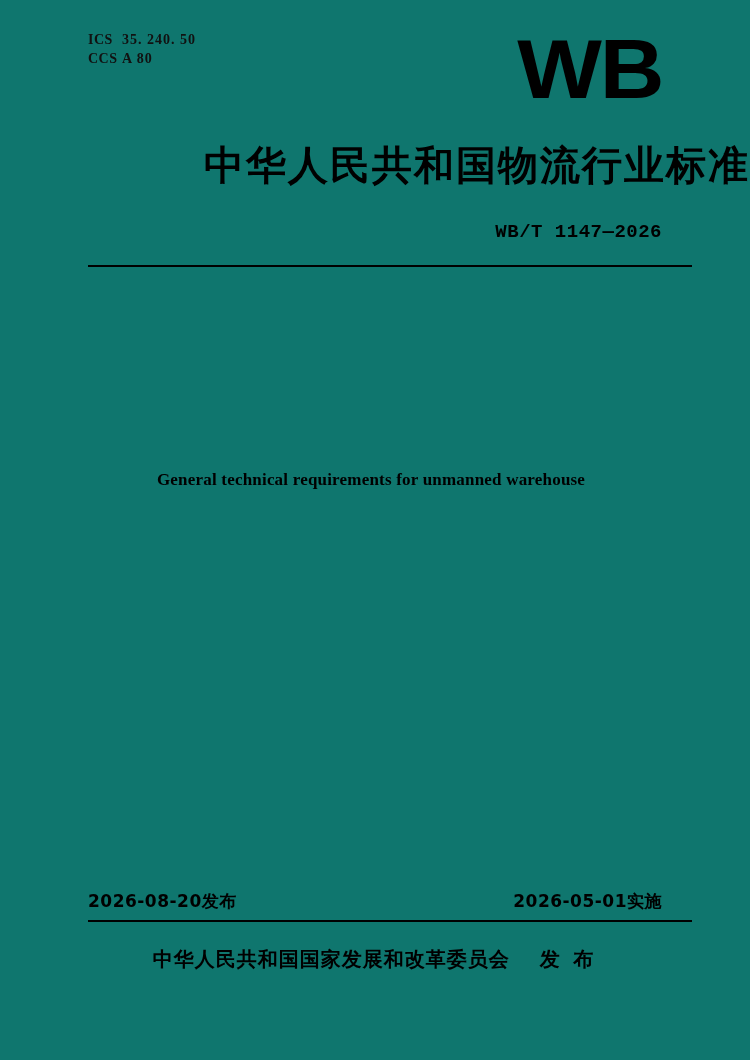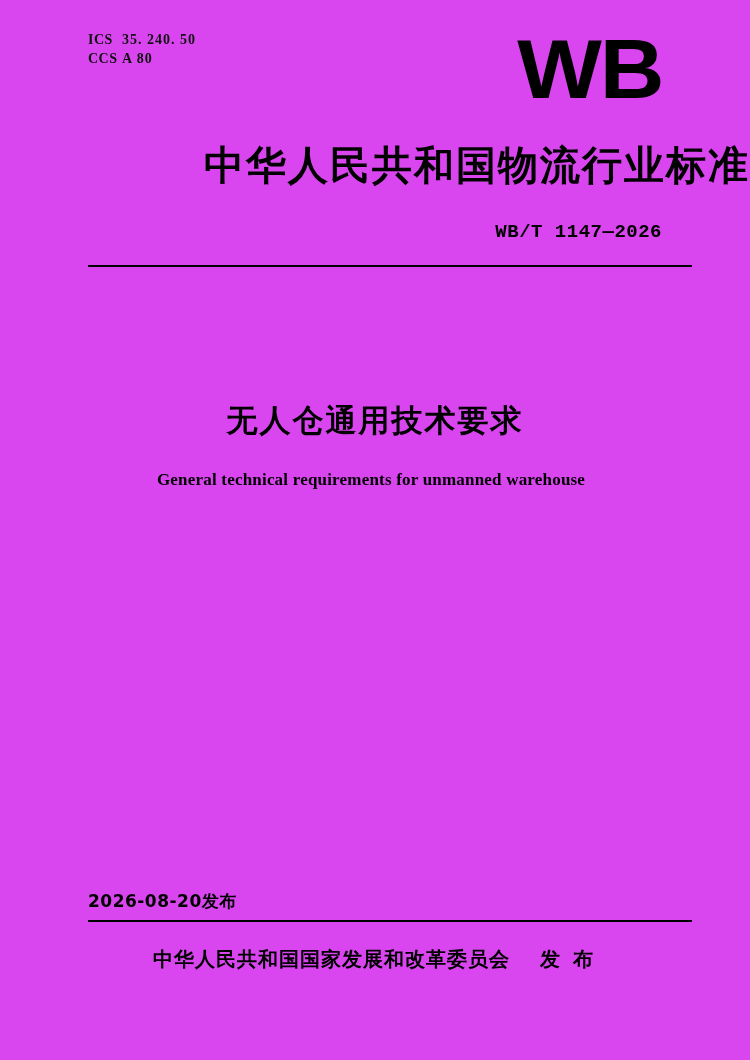--- a/index.html
+++ b/index.html
@@ -13,21 +13,21 @@
     position: relative;
     font-family: "Liberation Sans", sans-serif;
     color: #000000;
     overflow: hidden;
   }
   .page {
     position: absolute;
     left: 0; top: 0;
     width: 750px;
     height: 1060px;
-    background: #d946ef;
+    background: #0f766e;
   }
 
   
   .codes {
     position: absolute;
     left: 88px;
     top: 30px;
     font-family: "Liberation Serif", serif;
     font-weight: bold;
     font-size: 14px;
@@ -150,21 +150,21 @@
     height: 2px;
     background: #000;
   }
 
   .issuer {
     position: absolute;
     left: 0;
     top: 946px;
     width: 750px;
     text-align: center;
-    font-family: Liberation Serif, serif;
+    font-family: Liberation Sans, sans-serif;
     font-weight: bold;
     font-size: 20px;
     letter-spacing: 1px;
     color: #000;
   }
   .issuer .publish {
     margin-left: 30px;
     letter-spacing: 4px;
   }
 </style>
@@ -183,23 +183,23 @@
   </div>
 
   <div class="wb-logo">WB</div>
 
   <div class="std-title">中华人民共和国物流行业标准</div>
 
   <div class="std-number">WB/T 1147—2026</div>
 
   <div class="rule"></div>
 
-  <div class="doc-title-cn">无人仓通用技术要求</div>
   <div class="doc-title-en">General technical requirements for unmanned warehouse</div>
 
   <div class="date-issue">2026-08-20发布</div>
+  <div class="date-effective">2026-05-01实施</div>
   <div class="footer-rule"></div>
 
   <div class="issuer">
     <span>中华人民共和国国家发展和改革委员会</span><span class="publish">发 布</span>
   </div>
 
 </div>
 
 </body></html>

